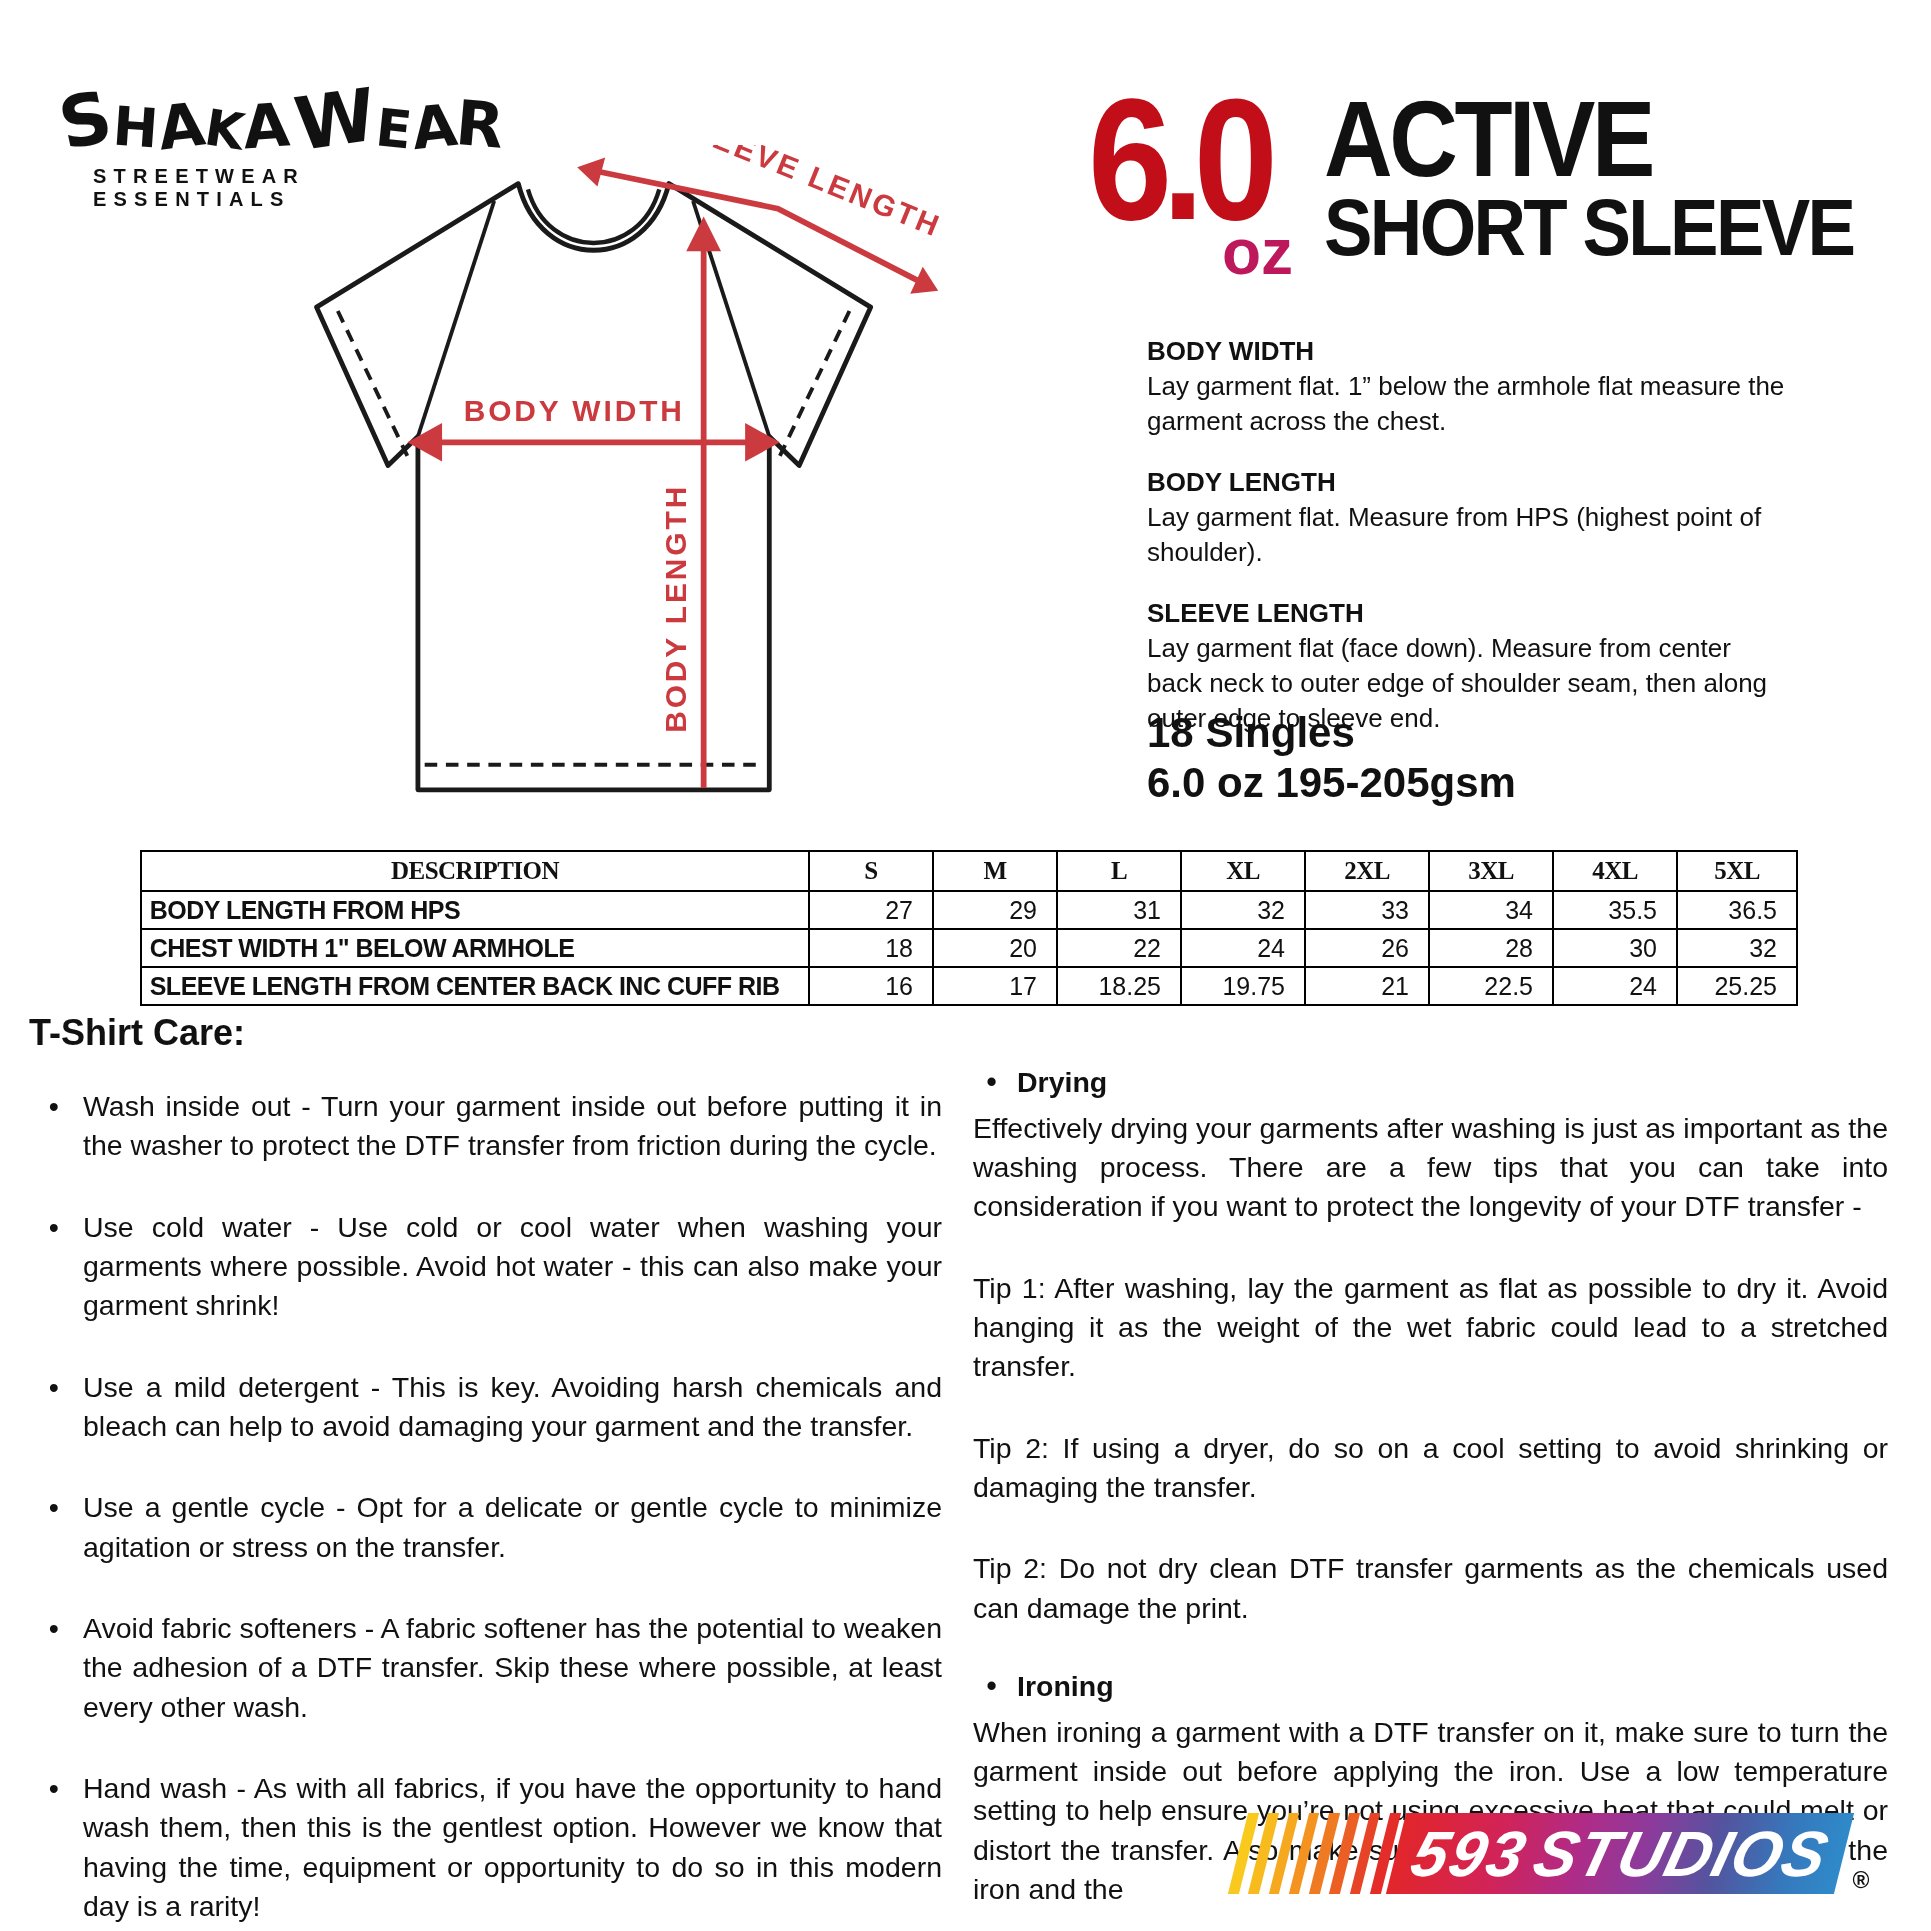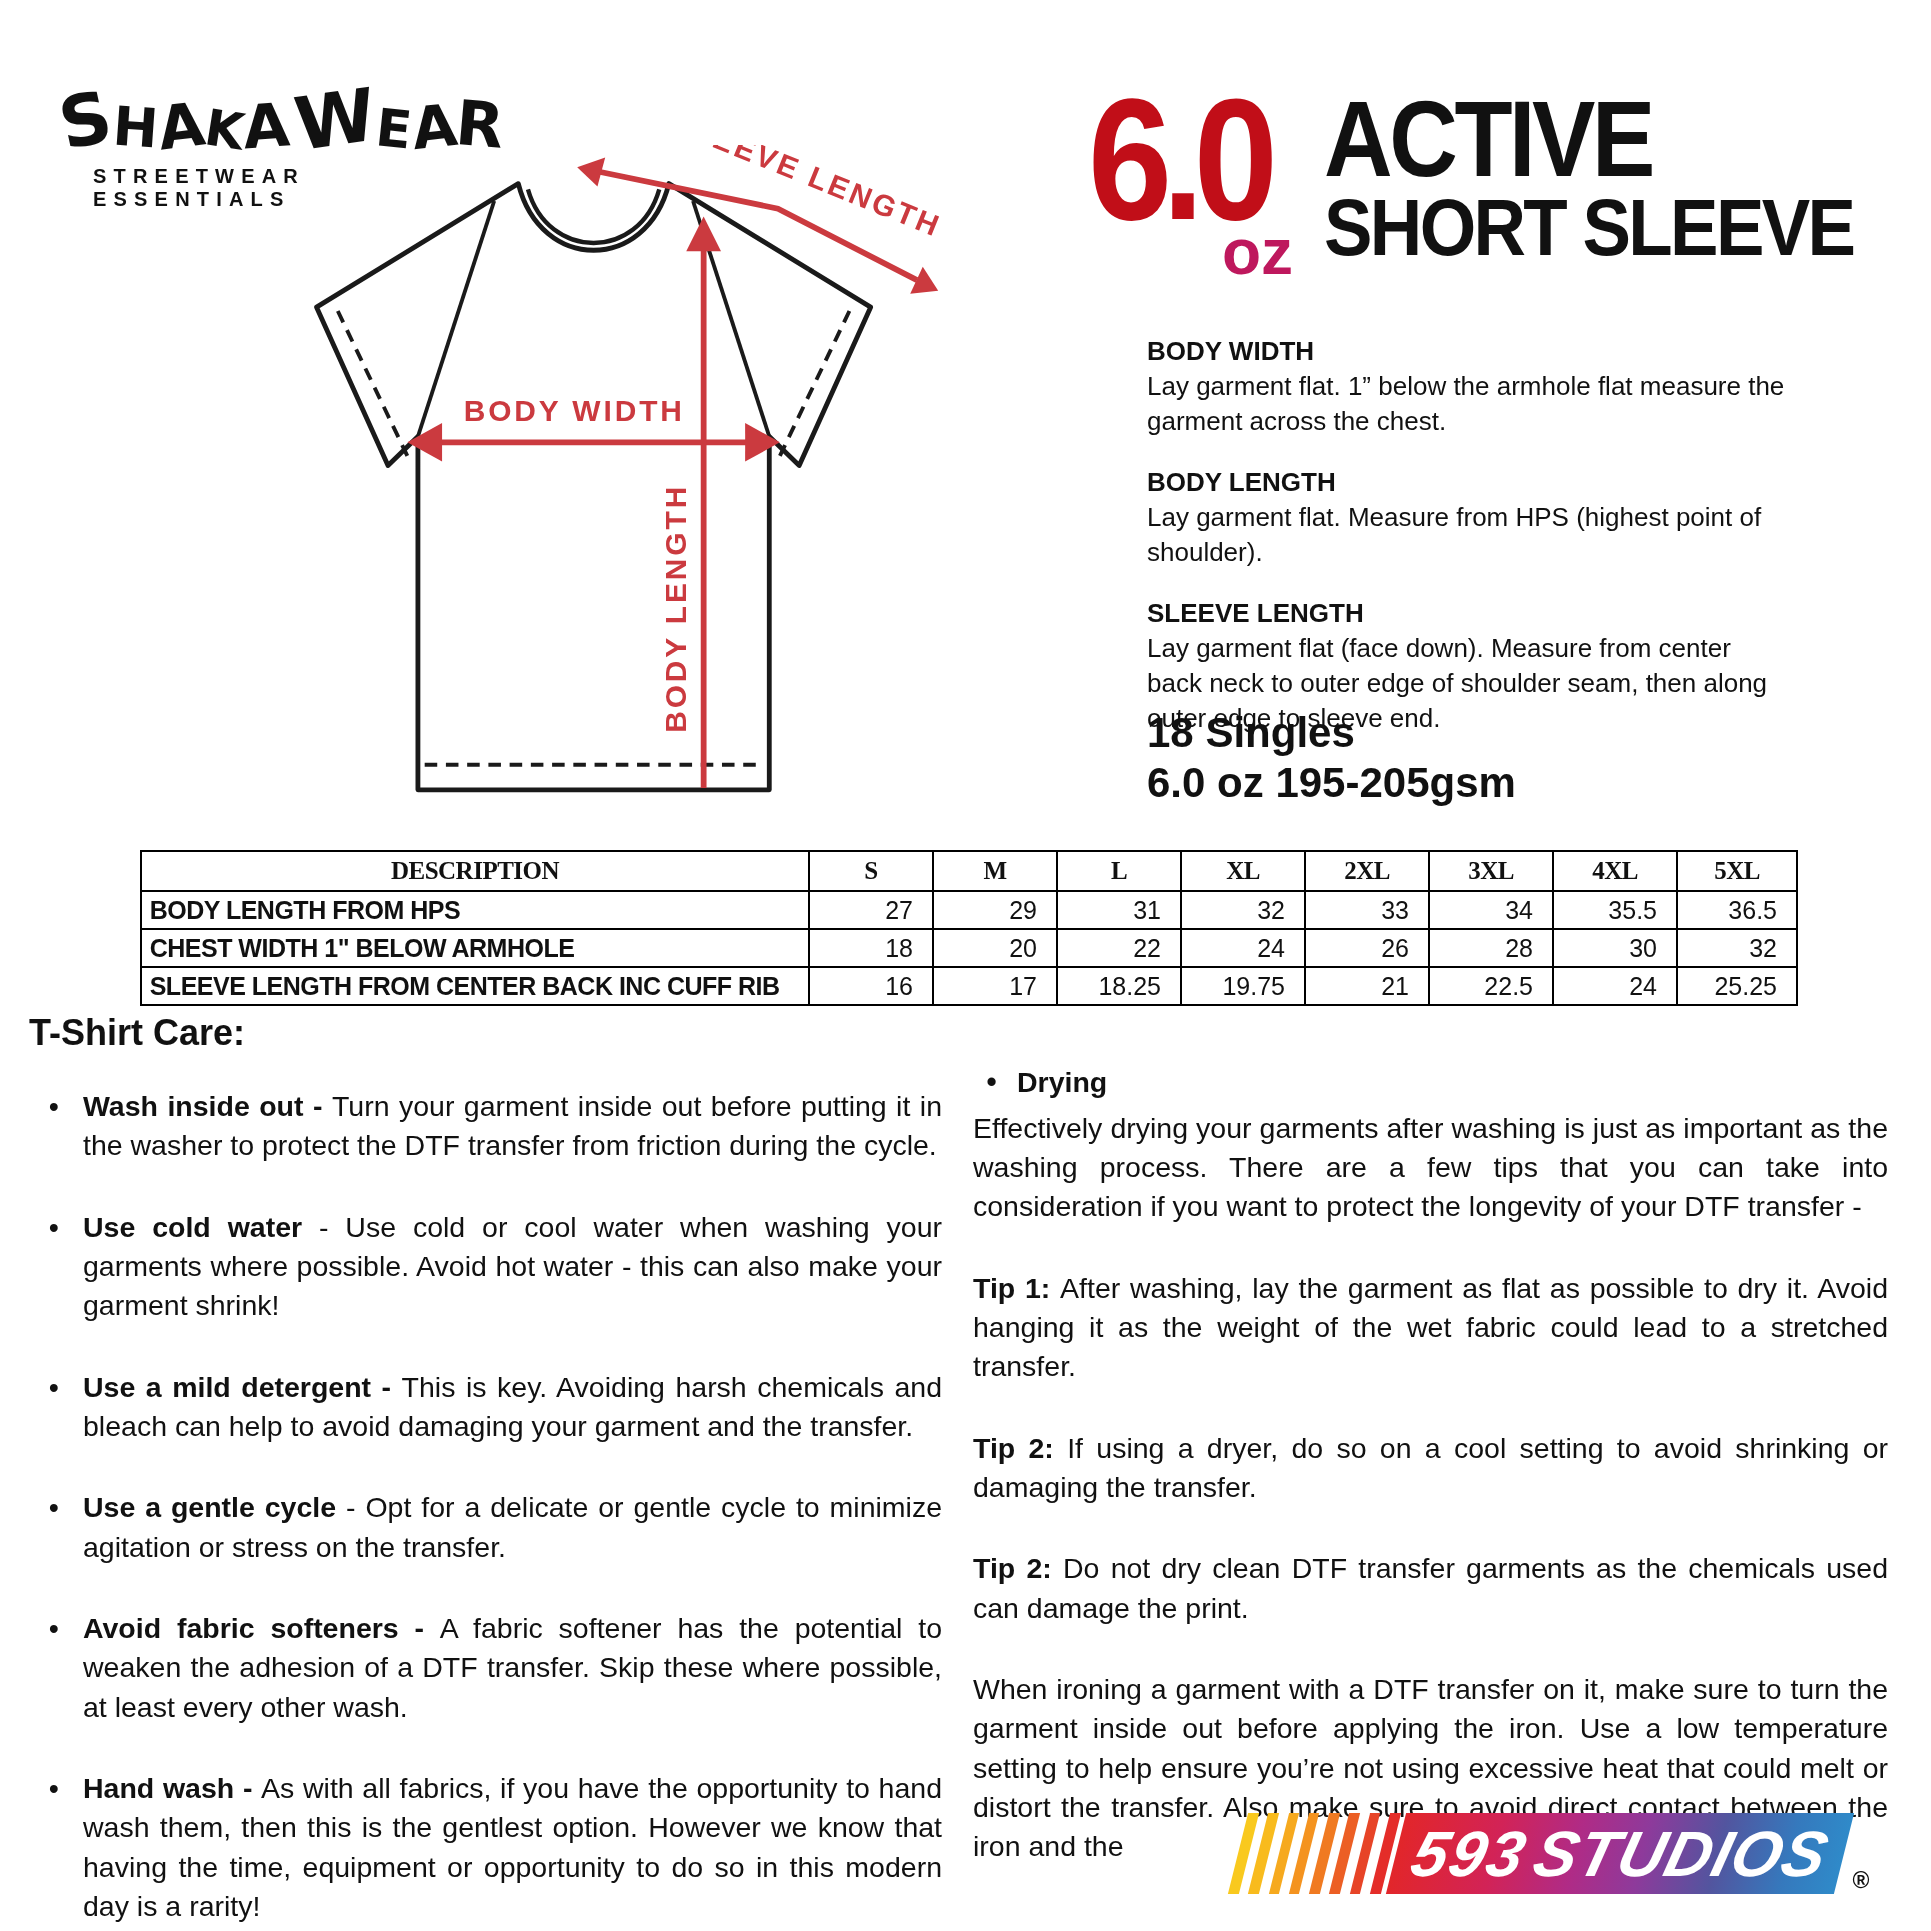--- a/index.html
+++ b/index.html
@@ -42,21 +42,21 @@
   #size-table td,#size-table th{border:2.9px solid #000;overflow:hidden;white-space:nowrap;}
   #size-table th{height:36px;font-size:25px;font-weight:bold;text-align:center;letter-spacing:-0.5px;font-family:Liberation Serif, serif;}
   #size-table td{height:34px;font-size:25px;}
   .td-desc{font-weight:bold;text-align:left;padding-left:7.7px;letter-spacing:-0.5px;}
   .td-num{text-align:right;padding-right:19px;}
   
   #care-heading{position:absolute;left:29px;top:1012px;font-size:36px;font-weight:bold;}
   #care-left{position:absolute;left:39px;top:1087px;width:903px;}
   .bullet-item{position:relative;padding-left:44px;font-size:28.5px;line-height:1.38;text-align:justify;margin-bottom:42px;}
   .bullet-item::before{content:"\2022";position:absolute;left:9.7px;top:0;font-size:29px;}
-  .b{font-weight:bold;}
+  .b{font-weight:normal;}
   #care-right{position:absolute;left:973px;top:1066px;width:915px;}
   .bullet-head{position:relative;padding-left:44px;font-size:28.5px;font-weight:bold;margin-bottom:9.7px;}
   .bullet-head::before{content:"\2022";position:absolute;left:13.5px;top:0;font-size:29px;}
   .rc-para{font-size:28.5px;line-height:1.38;text-align:justify;margin:0 0 42px 0;}
   
   #footer-logo{position:absolute;left:1238px;top:1813px;display:flex;align-items:stretch;height:81px;}
   .stripes{display:flex;align-items:stretch;transform:skewX(-14deg);margin-right:-3.9px;}
   .stripe{width:10.6px;margin-right:9.7px;}
   .stripe:nth-child(1){background:#f9c91e;}
   .stripe:nth-child(2){background:#f8bb1d;}
@@ -240,20 +240,21 @@
   <p class="rc-para">Effectively drying your garments after washing is just as important as the washing process. There are a few tips that you can take into consideration if you want to protect the longevity of your DTF transfer -</p>
   <p class="rc-para">
     <span class="b">Tip 1: </span><span>After washing, lay the garment as flat as possible to dry it. Avoid hanging it as the weight of the wet fabric could lead to a stretched transfer.</span>
   </p>
   <p class="rc-para">
     <span class="b">Tip 2: </span><span>If using a dryer, do so on a cool setting to avoid shrinking or damaging the transfer.</span>
   </p>
   <p class="rc-para">
     <span class="b">Tip 2: </span><span>Do not dry clean DTF transfer garments as the chemicals used can damage the print.</span>
   </p>
+  <div class="bullet-head">Ironing</div>
   <p class="rc-para">When ironing a garment with a DTF transfer on it, make sure to turn the garment inside out before applying the iron. Use a low temperature setting to help ensure you’re not using excessive heat that could melt or distort the transfer. Also make sure to avoid direct contact between the iron and the</p>
 </div>
 
 <div id="footer-logo">
   <div class="stripes">
     <div class="stripe"></div>
     <div class="stripe"></div>
     <div class="stripe"></div>
     <div class="stripe"></div>
     <div class="stripe"></div>

